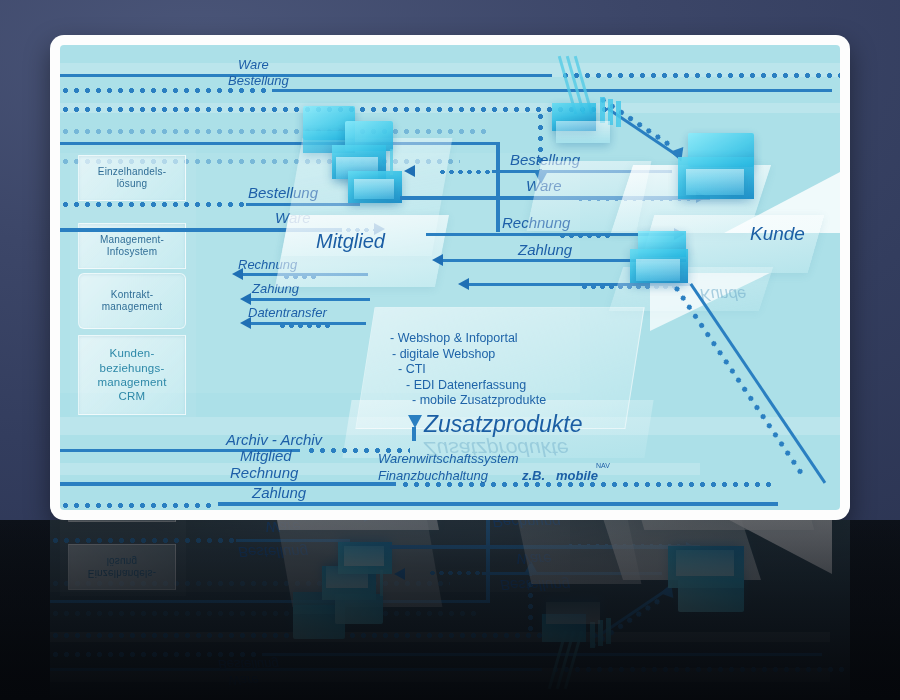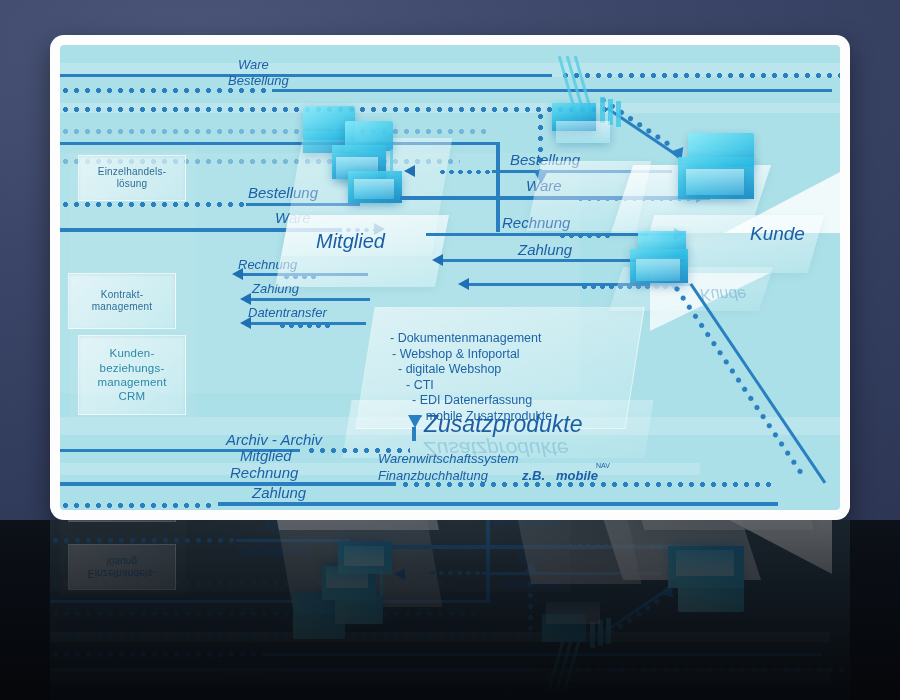--- a/index.html
+++ b/index.html
@@ -229,21 +229,24 @@
 
         <div class="solid" style="left:436px;top:97px;width:4px;height:90px;"></div>
         <div class="vdots" style="left:478px;top:66px;height:62px;"></div>
         <div class="arrow-d" style="left:474px;top:126px;"></div>
 
         <div class="band soft" style="left:10px;top:104px;width:126px;height:268px;opacity:.30;"></div>
 
         <div class="lbox" style="left:18px;top:110px;height:44px;">
           <span>Einzelhandels-<br>lösung</span>
         </div>
-        <div class="lbox" style="left:8px;top:228px;height:54px;">
+        <div class="lbox" style="left:18px;top:178px;height:44px;">
+          <span>Management-<br>Infosystem</span>
+        </div>
+        <div class="lbox" style="left:18px;top:228px;height:54px;border-radius:6px;">
           <span>Kontrakt-<br>management</span>
         </div>
         <div class="lbox crm" style="left:18px;top:290px;height:78px;">
           <span>Kunden-<br>beziehungs-<br>management<br>CRM</span>
         </div>
 
         <div class="dots" style="left:0;top:157px;width:186px;"></div>
         <div class="solid" style="left:186px;top:158px;width:114px;"></div>
         <div class="lbl flow-lg" style="left:188px;top:139px;">Bestellung</div>
 
@@ -329,21 +332,20 @@
         <div class="tri-plate2" style="left:590px;top:228px;"></div>
         <div class="glasbox top" style="left:578px;top:186px;width:48px;height:26px;"></div>
         <div class="glasbox" style="left:570px;top:204px;width:58px;height:34px;"></div>
         <div class="glasbox face" style="left:576px;top:214px;width:44px;height:22px;"></div>
         <div class="ghost-lbl" style="left:640px;top:240px;">Kunde</div>
 
         <div class="prod-plate"></div>
         <div class="prod-plate2"></div>
 
         <ul class="prod-list">
-          <li>- Dokumentenmanagement</li>
           <li>- Webshop &amp; Infoportal</li>
           <li>- digitale Webshop</li>
           <li>- CTI</li>
           <li>- EDI Datenerfassung</li>
           <li>- mobile Zusatzprodukte</li>
         </ul>
 
         <div class="arrow-d" style="left:348px;top:370px;"></div>
         <div class="solid" style="left:352px;top:382px;width:4px;height:14px;"></div>
 

